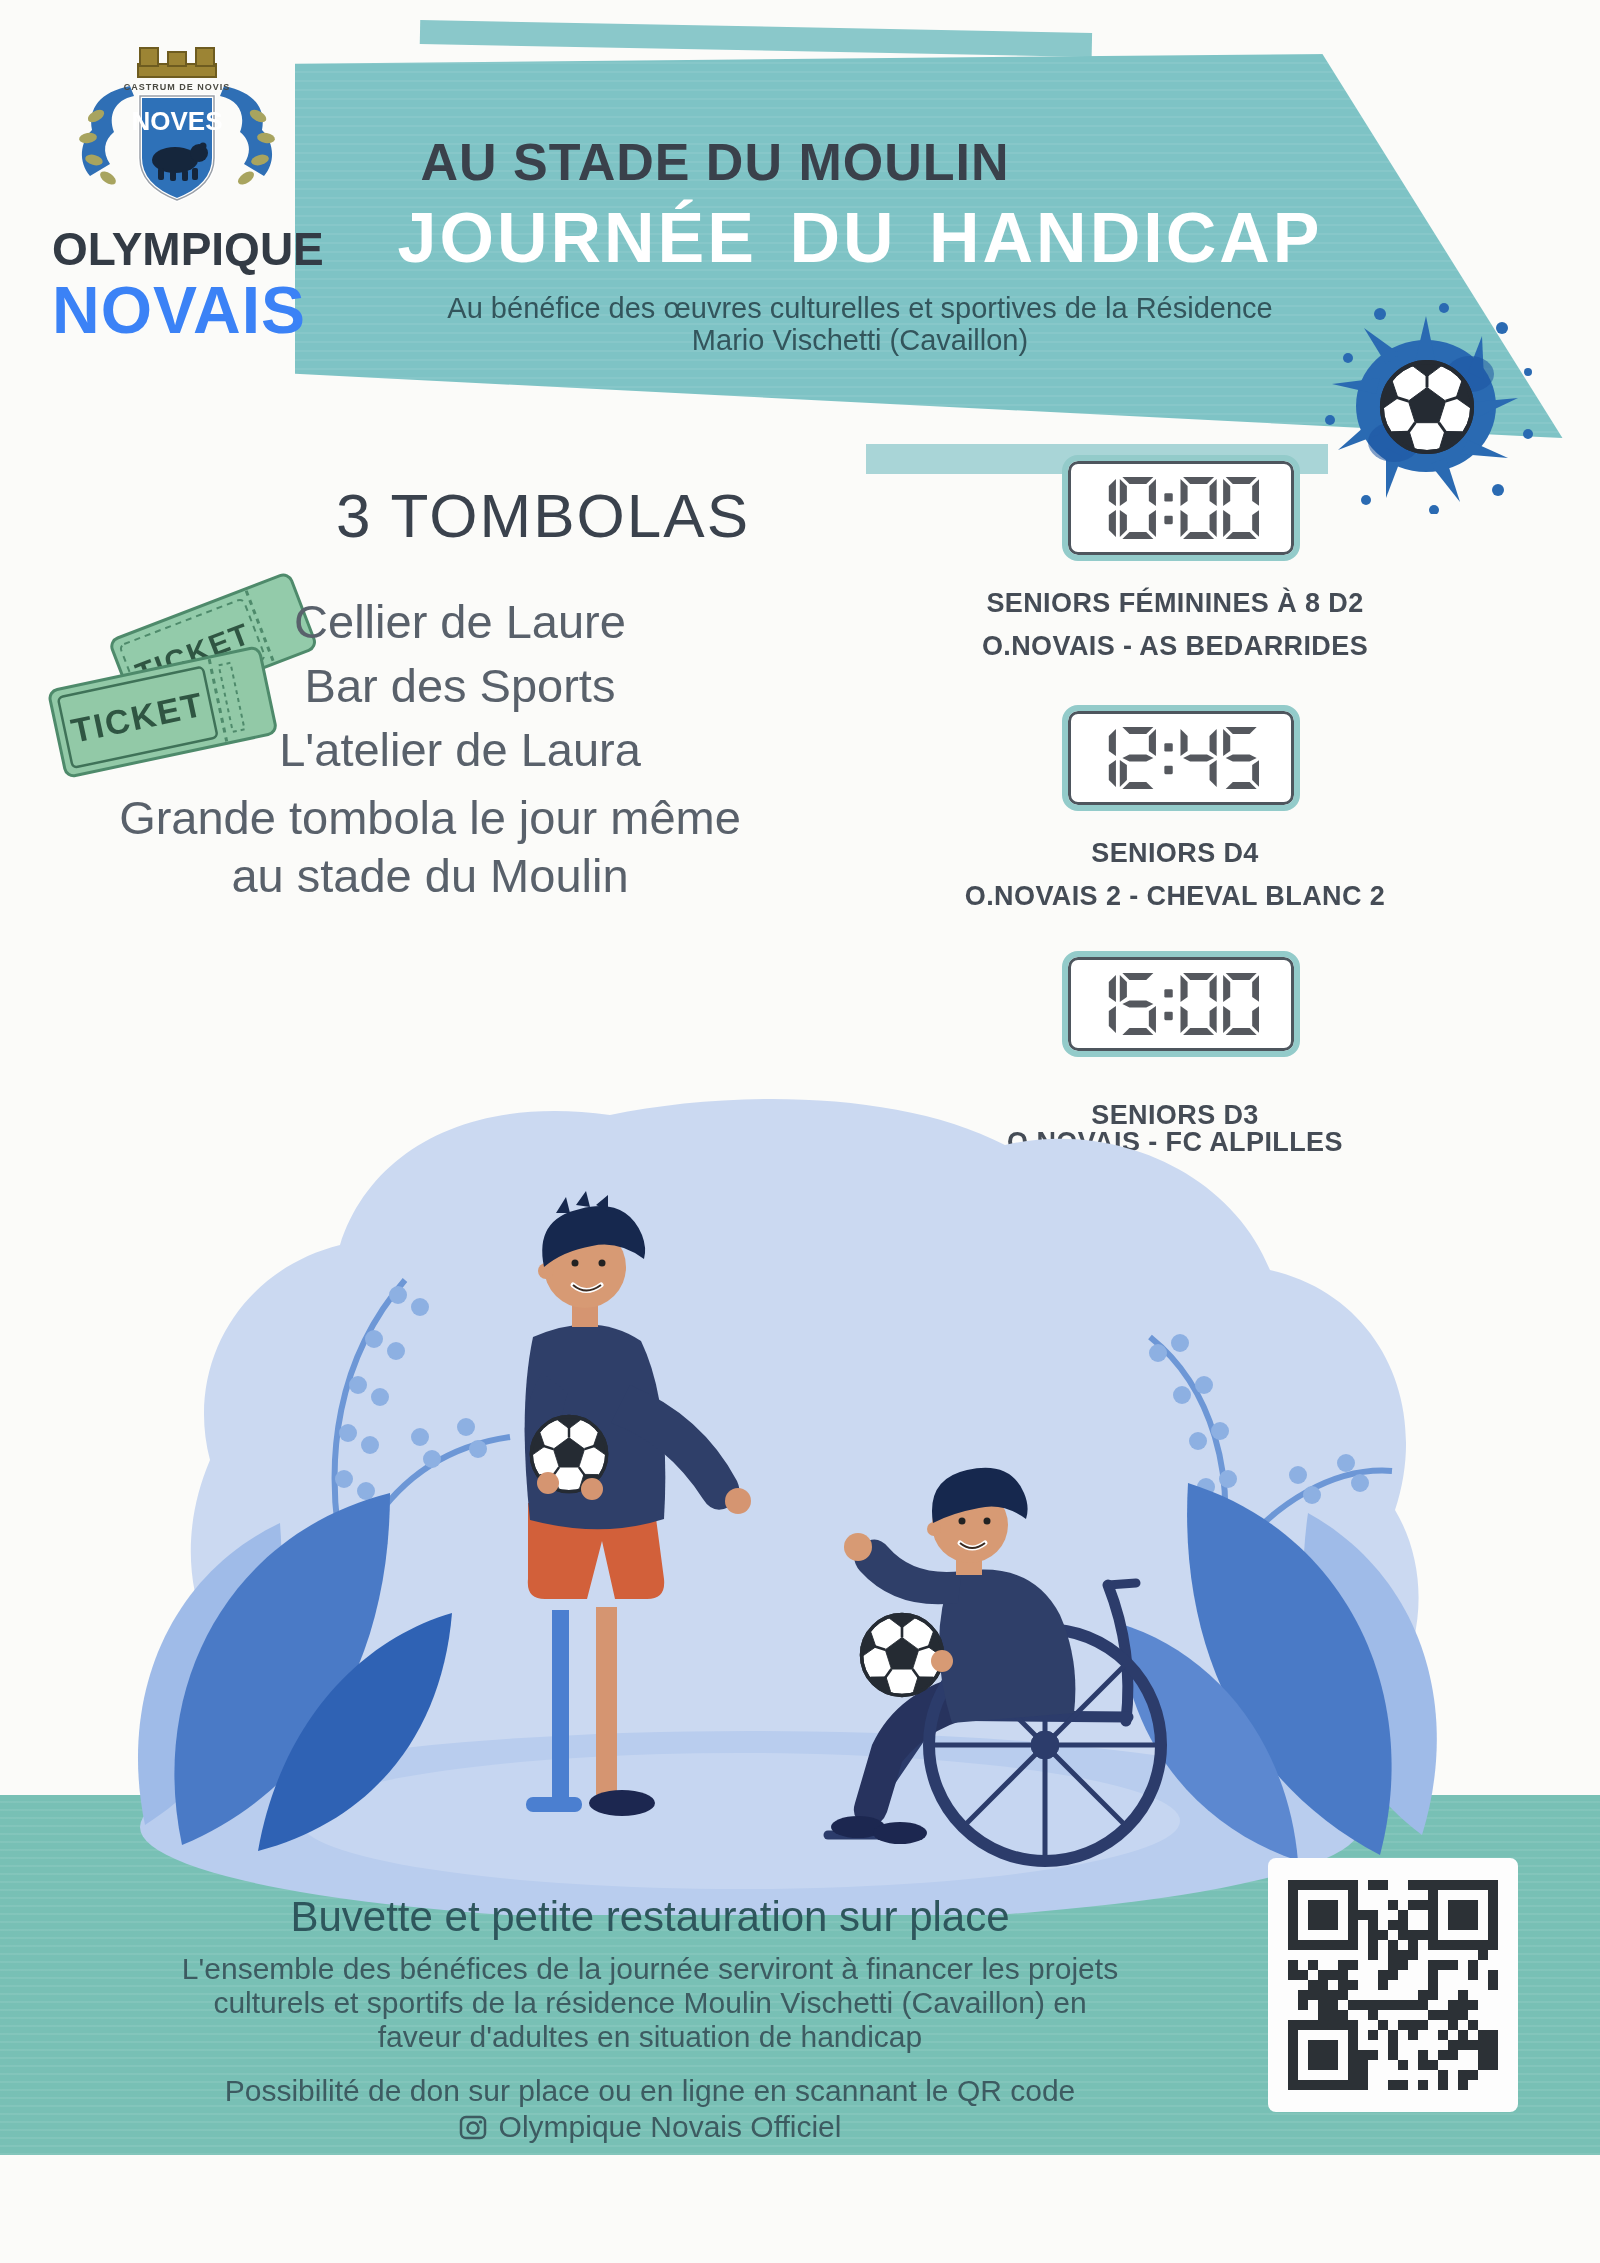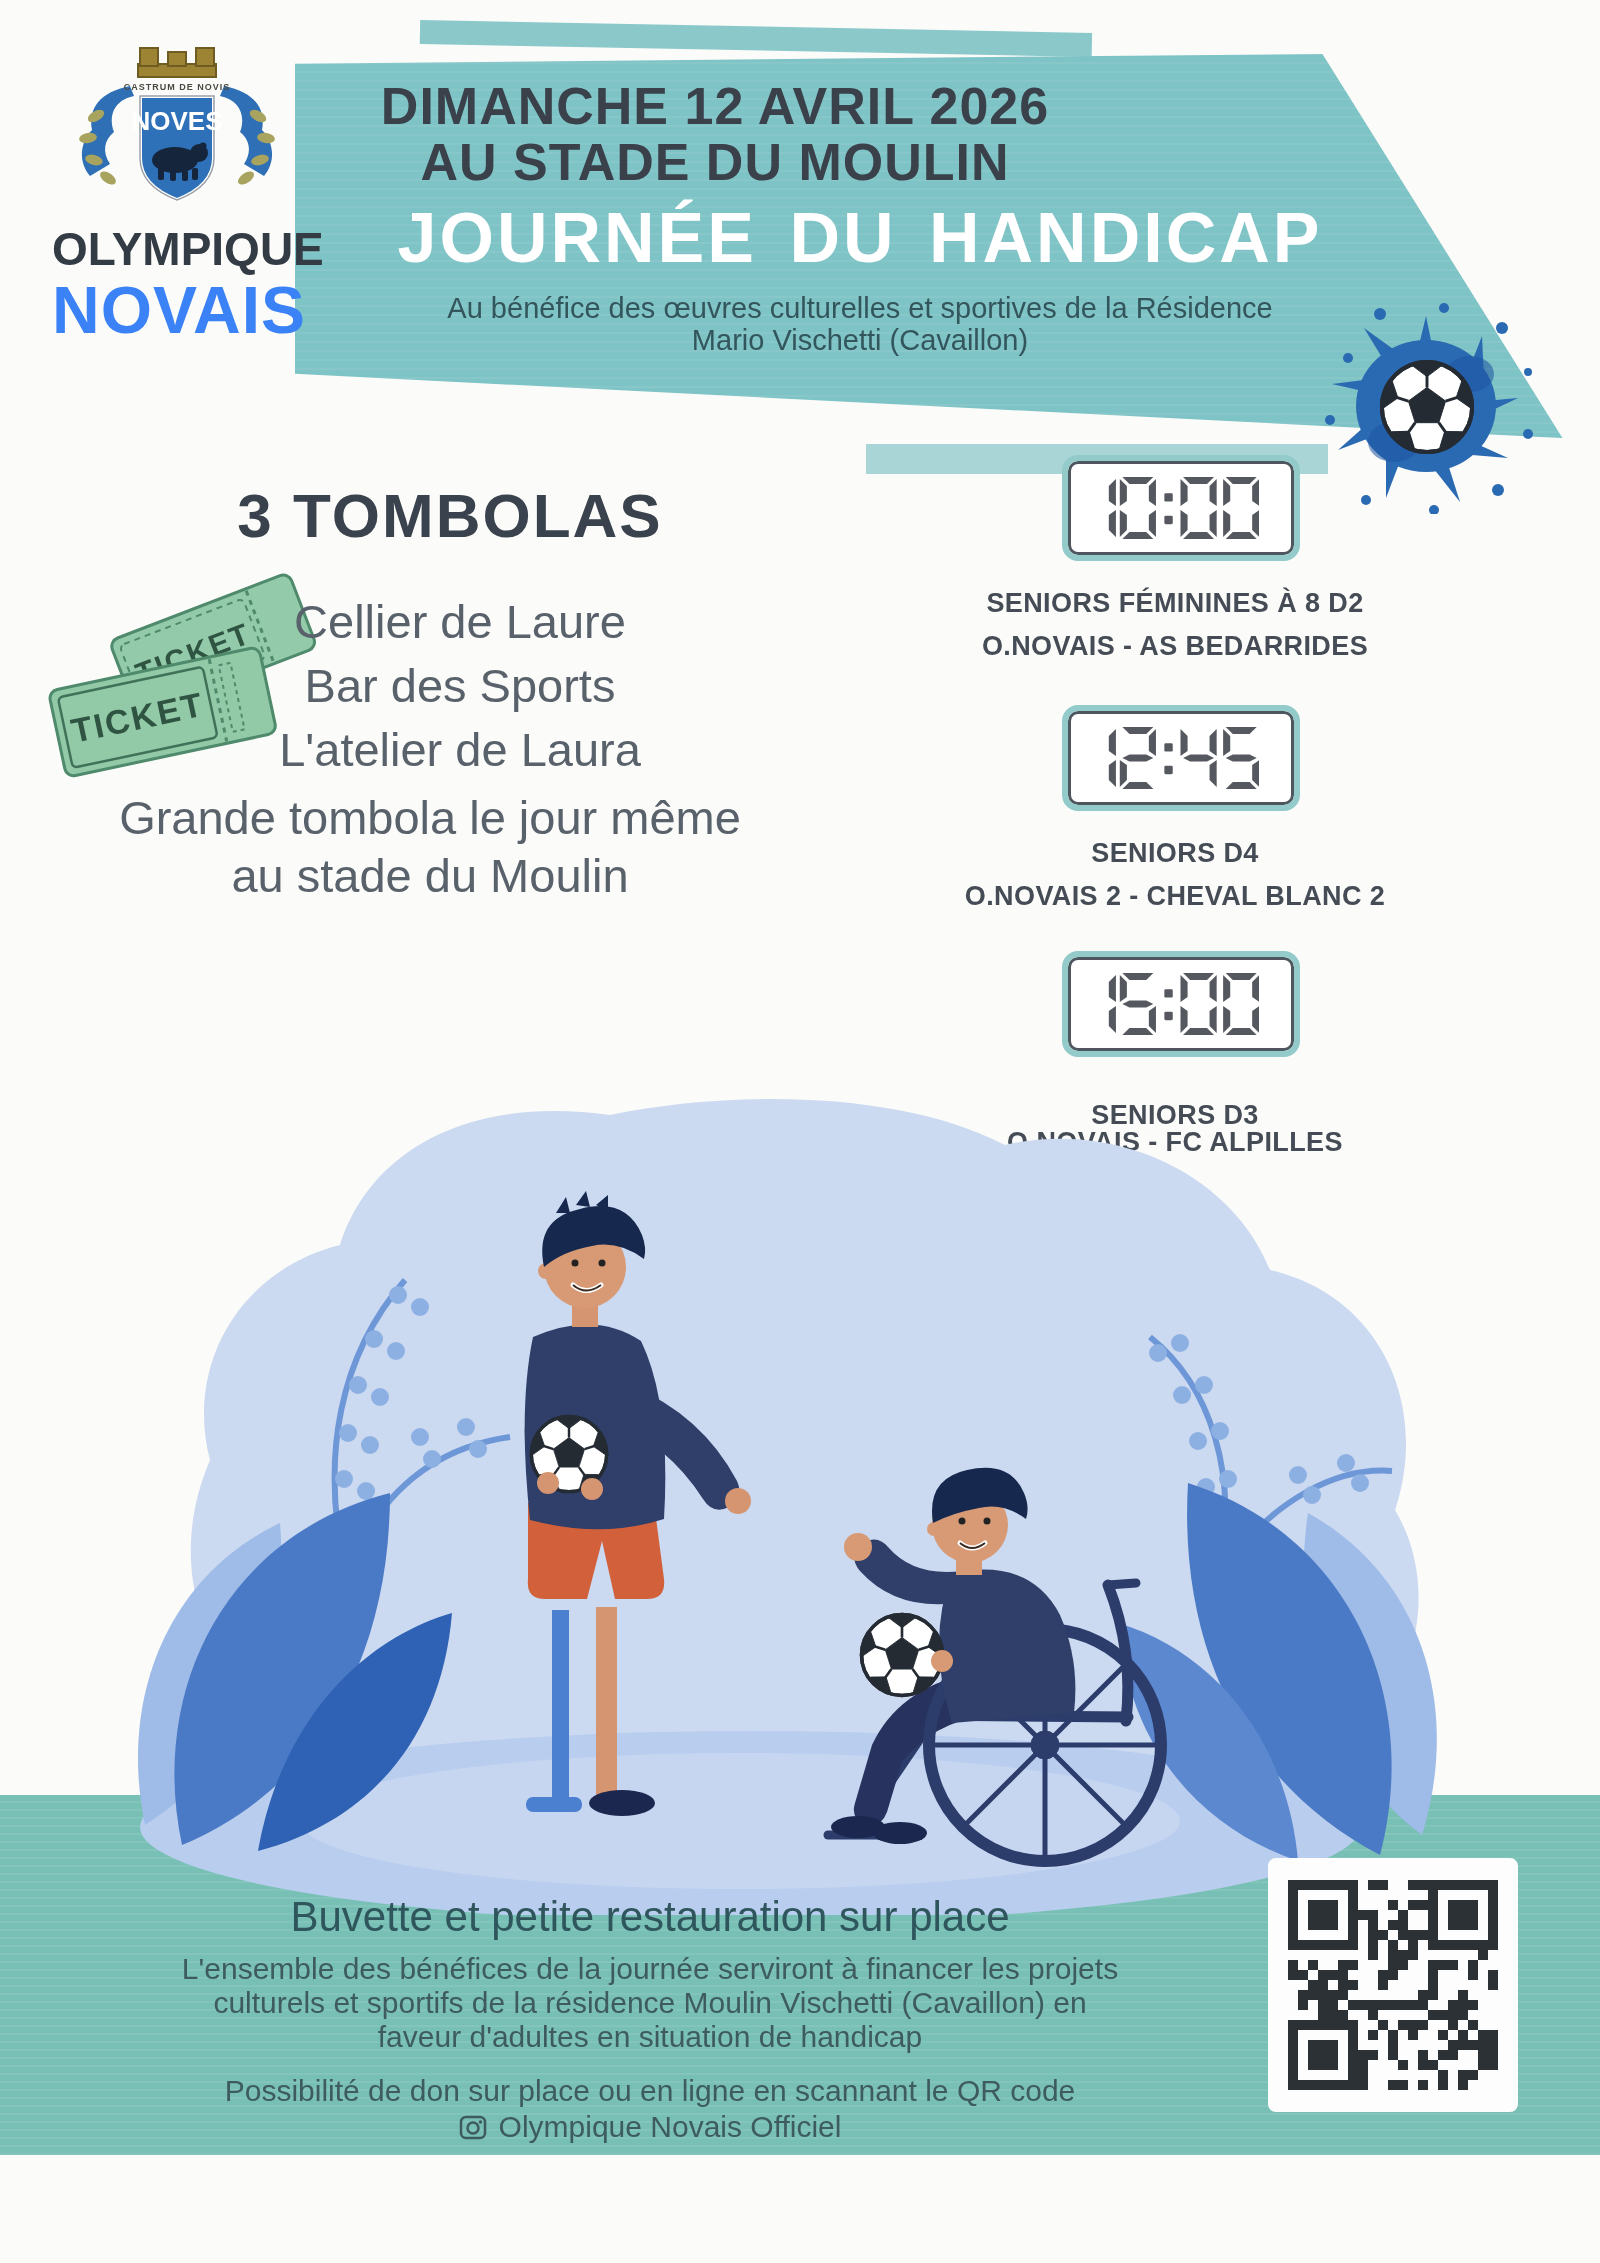--- a/index.html
+++ b/index.html
@@ -30,22 +30,22 @@
 
   
   .logo{left:52px; top:46px; width:250px; height:330px;}
   .logo svg{display:block;}
   .logo-olympique{position:absolute; left:0; top:176px; width:250px; text-align:center;
     font-size:46px; font-weight:800; color:#333b45; letter-spacing:0px;}
   .logo-novais{position:absolute; left:0; top:226px; width:250px; text-align:center;
     font-size:66px; font-weight:800; color:#3b82f6; letter-spacing:1px;}
 
   
-  .tombolas-heading{left:150px; top:480px; width:600px; text-align:center;
-    font-size:62px; font-weight:700; color:#3a424d; letter-spacing:2px;}
+  .tombolas-heading{left:150px; top:480px; width:600px; text-align:right;
+    font-size:62px; font-weight:400; color:#3a424d; letter-spacing:2px;}
   .ticket-icon{left:48px; top:566px; width:275px; height:230px;}
   .locations{left:190px; top:590px; width:540px; text-align:center;
     font-size:47px; font-weight:500; color:#59616b; line-height:64px;}
   .note-1{left:40px; top:790px; width:780px; text-align:center;
     font-size:47px; font-weight:500; color:#59616b;}
   .note-2{left:40px; top:848px; width:780px; text-align:center;
     font-size:47px; font-weight:500; color:#59616b;}
 
   
   .clock{position:absolute; left:1062px; width:226px; height:94px; background:#ffffff;
@@ -108,21 +108,20 @@
         </g>
         <circle r="46" fill="none" stroke="#252b33" stroke-width="4"></circle>
       </symbol>
     </defs>
   </svg>
 
   <div class="abs top-bar"></div>
 
   <div class="abs header-banner">
     <div class="tex"></div>
-    <div class="date-line date-1">DIMANCHE 12 AVRIL 2026</div>
     <div class="date-line date-2">AU STADE DU MOULIN</div>
     <div class="event-title">JOURNÉE DU HANDICAP</div>
     <div class="event-sub sub-2">Mario Vischetti (Cavaillon)</div>
     <div class="event-sub sub-1">Au bénéfice des œuvres culturelles et sportives de la Résidence</div>
   </div>
 
   <div class="abs header-stripe"></div>
 
   <svg class="abs ball-splat" viewBox="0 0 212 212">
     <g fill="#2a6ab2">

